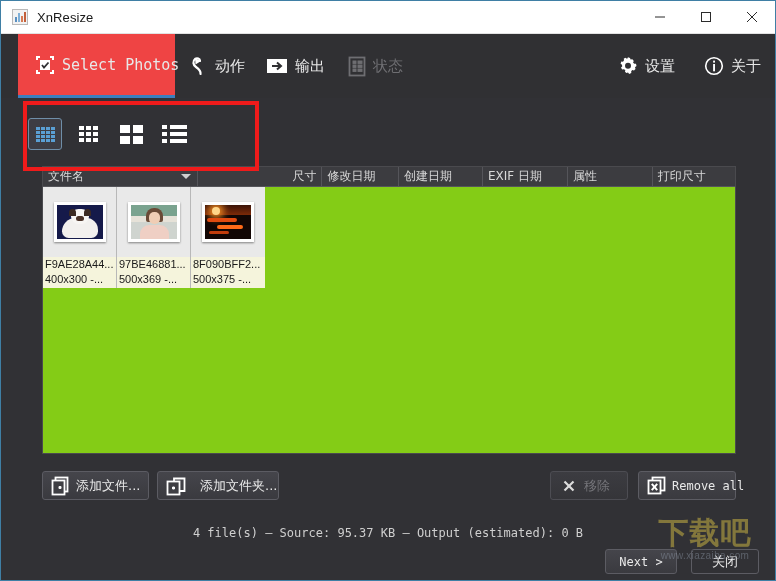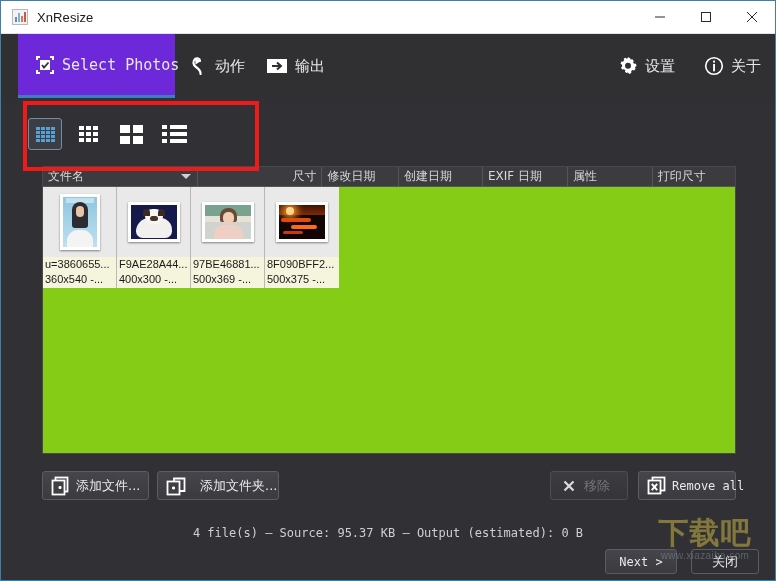--- a/index.html
+++ b/index.html
@@ -52,21 +52,21 @@
     position:absolute;left:0;top:33px;width:100%;height:64px;
     background:#303033;
   }
   .tab{
     position:absolute;top:0;height:64px;
     display:flex;align-items:center;
     box-sizing:border-box;
     color:#e8e8e8;
   }
   .tab.sel{
-    background:#6d28d9;
+    background:#ef4444;
     border-bottom:3px solid #3a7fbf;
   }
   .tab .ticon{flex:0 0 auto;display:flex;align-items:center;justify-content:center;}
   .tab .tlabel{
     font-size:15px;margin-left:7px;white-space:nowrap;
     font-family:"DejaVu Sans Mono","Liberation Mono",monospace;
   }
   .tab .tlabel.cjk{font-family:"DejaVu Sans","Liberation Sans",sans-serif;font-size:15px;}
   .tab.dis{color:#6e6e72;}
   .tab.dis .ticon svg *{stroke:#6e6e72 !important;}
@@ -284,20 +284,34 @@
     <div class="tab" id="tab-output">
       <span class="ticon">
         <svg width="22" height="16" viewBox="0 0 22 16">
           <rect x="1" y="1" width="20" height="14" fill="#ffffff"></rect>
           <path d="M6 8 H14 M11 4.5 L15 8 L11 11.5" fill="none" stroke="#303033" stroke-width="2"></path>
         </svg>
       </span>
       <span class="tlabel cjk">输出</span>
     </div>
 
+    <div class="tab dis" id="tab-status">
+      <span class="ticon">
+        <svg width="18" height="22" viewBox="0 0 18 22">
+          <rect x="1.5" y="2.5" width="15" height="18" fill="none" stroke="#6e6e72" stroke-width="1.8"></rect>
+          <rect x="5" y="6" width="3" height="2.4" fill="#6e6e72" stroke="none"></rect>
+          <rect x="10" y="6" width="4" height="2.4" fill="#6e6e72" stroke="none"></rect>
+          <rect x="5" y="10" width="3" height="2.4" fill="#6e6e72" stroke="none"></rect>
+          <rect x="10" y="10" width="4" height="2.4" fill="#6e6e72" stroke="none"></rect>
+          <rect x="5" y="14" width="3" height="2.4" fill="#6e6e72" stroke="none"></rect>
+          <rect x="10" y="14" width="4" height="2.4" fill="#6e6e72" stroke="none"></rect>
+        </svg>
+      </span>
+      <span class="tlabel cjk">状态</span>
+    </div>
 
     <div class="tab" id="tab-settings">
       <span class="ticon">
         <svg width="20" height="20" viewBox="0 0 20 20">
           <path d="M10 1.3 L12 2 L12.6 3.6 L14.4 3.3 L15.8 5 L15 6.5 L16.3 7.8 L18 7.8 L18.5 10 L17 11.2 L17.5 12.9 L16 14.4 L14.3 13.9 L13.2 15.3 L13.3 17 L11.2 18 L10 16.6 L8.4 17 L7 15.8 L7.3 14.1 L5.8 13.2 L4.1 13.5 L3 11.6 L4.2 10.4 L4 8.7 L2.6 7.7 L3.3 5.6 L5 5.7 L6 4.2 L5.8 2.6 L7.9 1.7 L9 3 Z" fill="#ffffff"></path>
           <circle cx="10" cy="9.8" r="3" fill="#303033"></circle>
         </svg>
       </span>
       <span class="tlabel cjk">设置</span>
     </div>
@@ -398,34 +412,20 @@
       <div class="col" style="width:101px">
         <span>属性</span>
       </div>
       <div class="col" style="width:98px;border-right:none">
         <span>打印尺寸</span>
       </div>
     </div>
 
     <div class="thumbs">
 
-      <div class="cell">
-        <div class="thumbwrap">
-          <span class="photo">
-              <span class="inner p1">
-                <i class="txt"></i>
-                <i class="hair"></i>
-                <i class="face"></i>
-                <i class="body"></i>
-              </span>
-            </span>
-        </div>
-        <div class="meta">u=3860655...</div>
-        <div class="meta" style="padding-top:0">360x540 -...</div>
-      </div>
 
       <div class="cell">
         <div class="thumbwrap">
           <span class="photo">
               <span class="inner p2">
                 <i class="body"></i>
                 <i class="head"></i>
                 <i class="e1"></i>
                 <i class="e2"></i>
                 <i class="m"></i>

